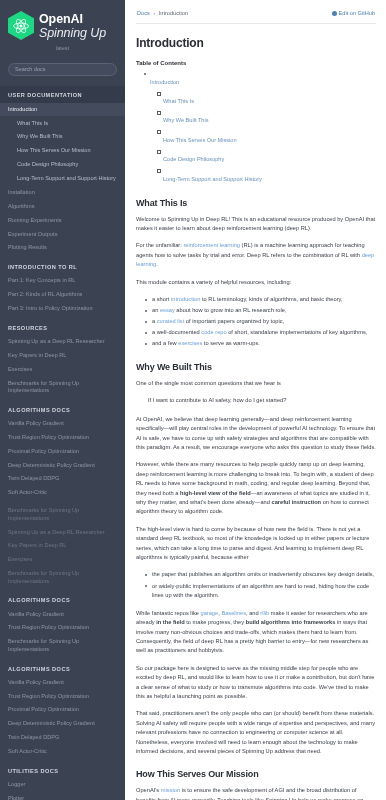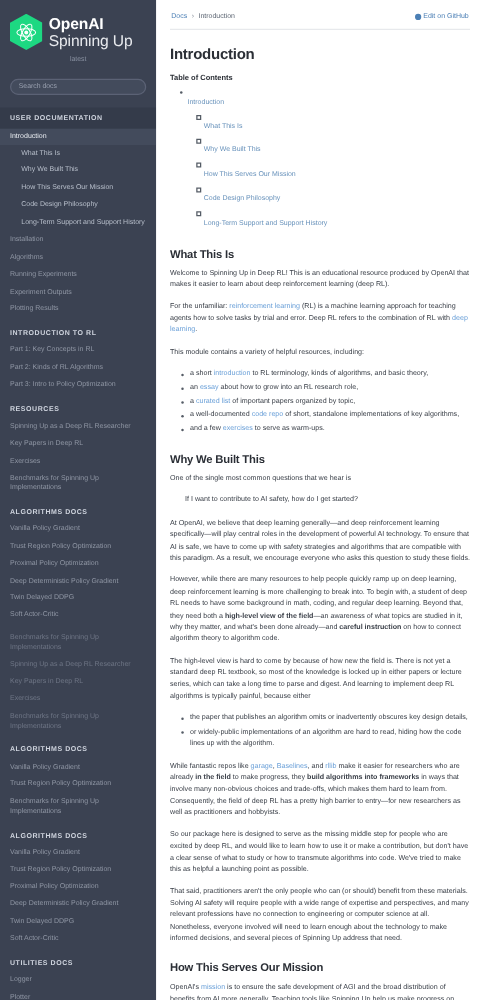--- a/index.html
+++ b/index.html
@@ -41,20 +41,21 @@
   }
   .logo-hex svg { display:block; }
   .brand-text { padding-top: 1px; }
   .brand-line1 {
     font-size: 12.5px; font-weight: bold; color: #ffffff;
     line-height: 14px; letter-spacing: -0.1px;
   }
   .brand-line2 {
     font-size: 12.5px; color: #e8eaee; line-height: 14px;
     letter-spacing: -0.1px;
+    font-style: italic;
   }
   .version {
     text-align: center;
     font-size: 5.5px;
     color: #8b93a3;
     padding: 3px 0 6px 0;
   }
   .search-wrap { padding: 0 8px 10px 8px; }
   .search-input {
     width: 100%;

